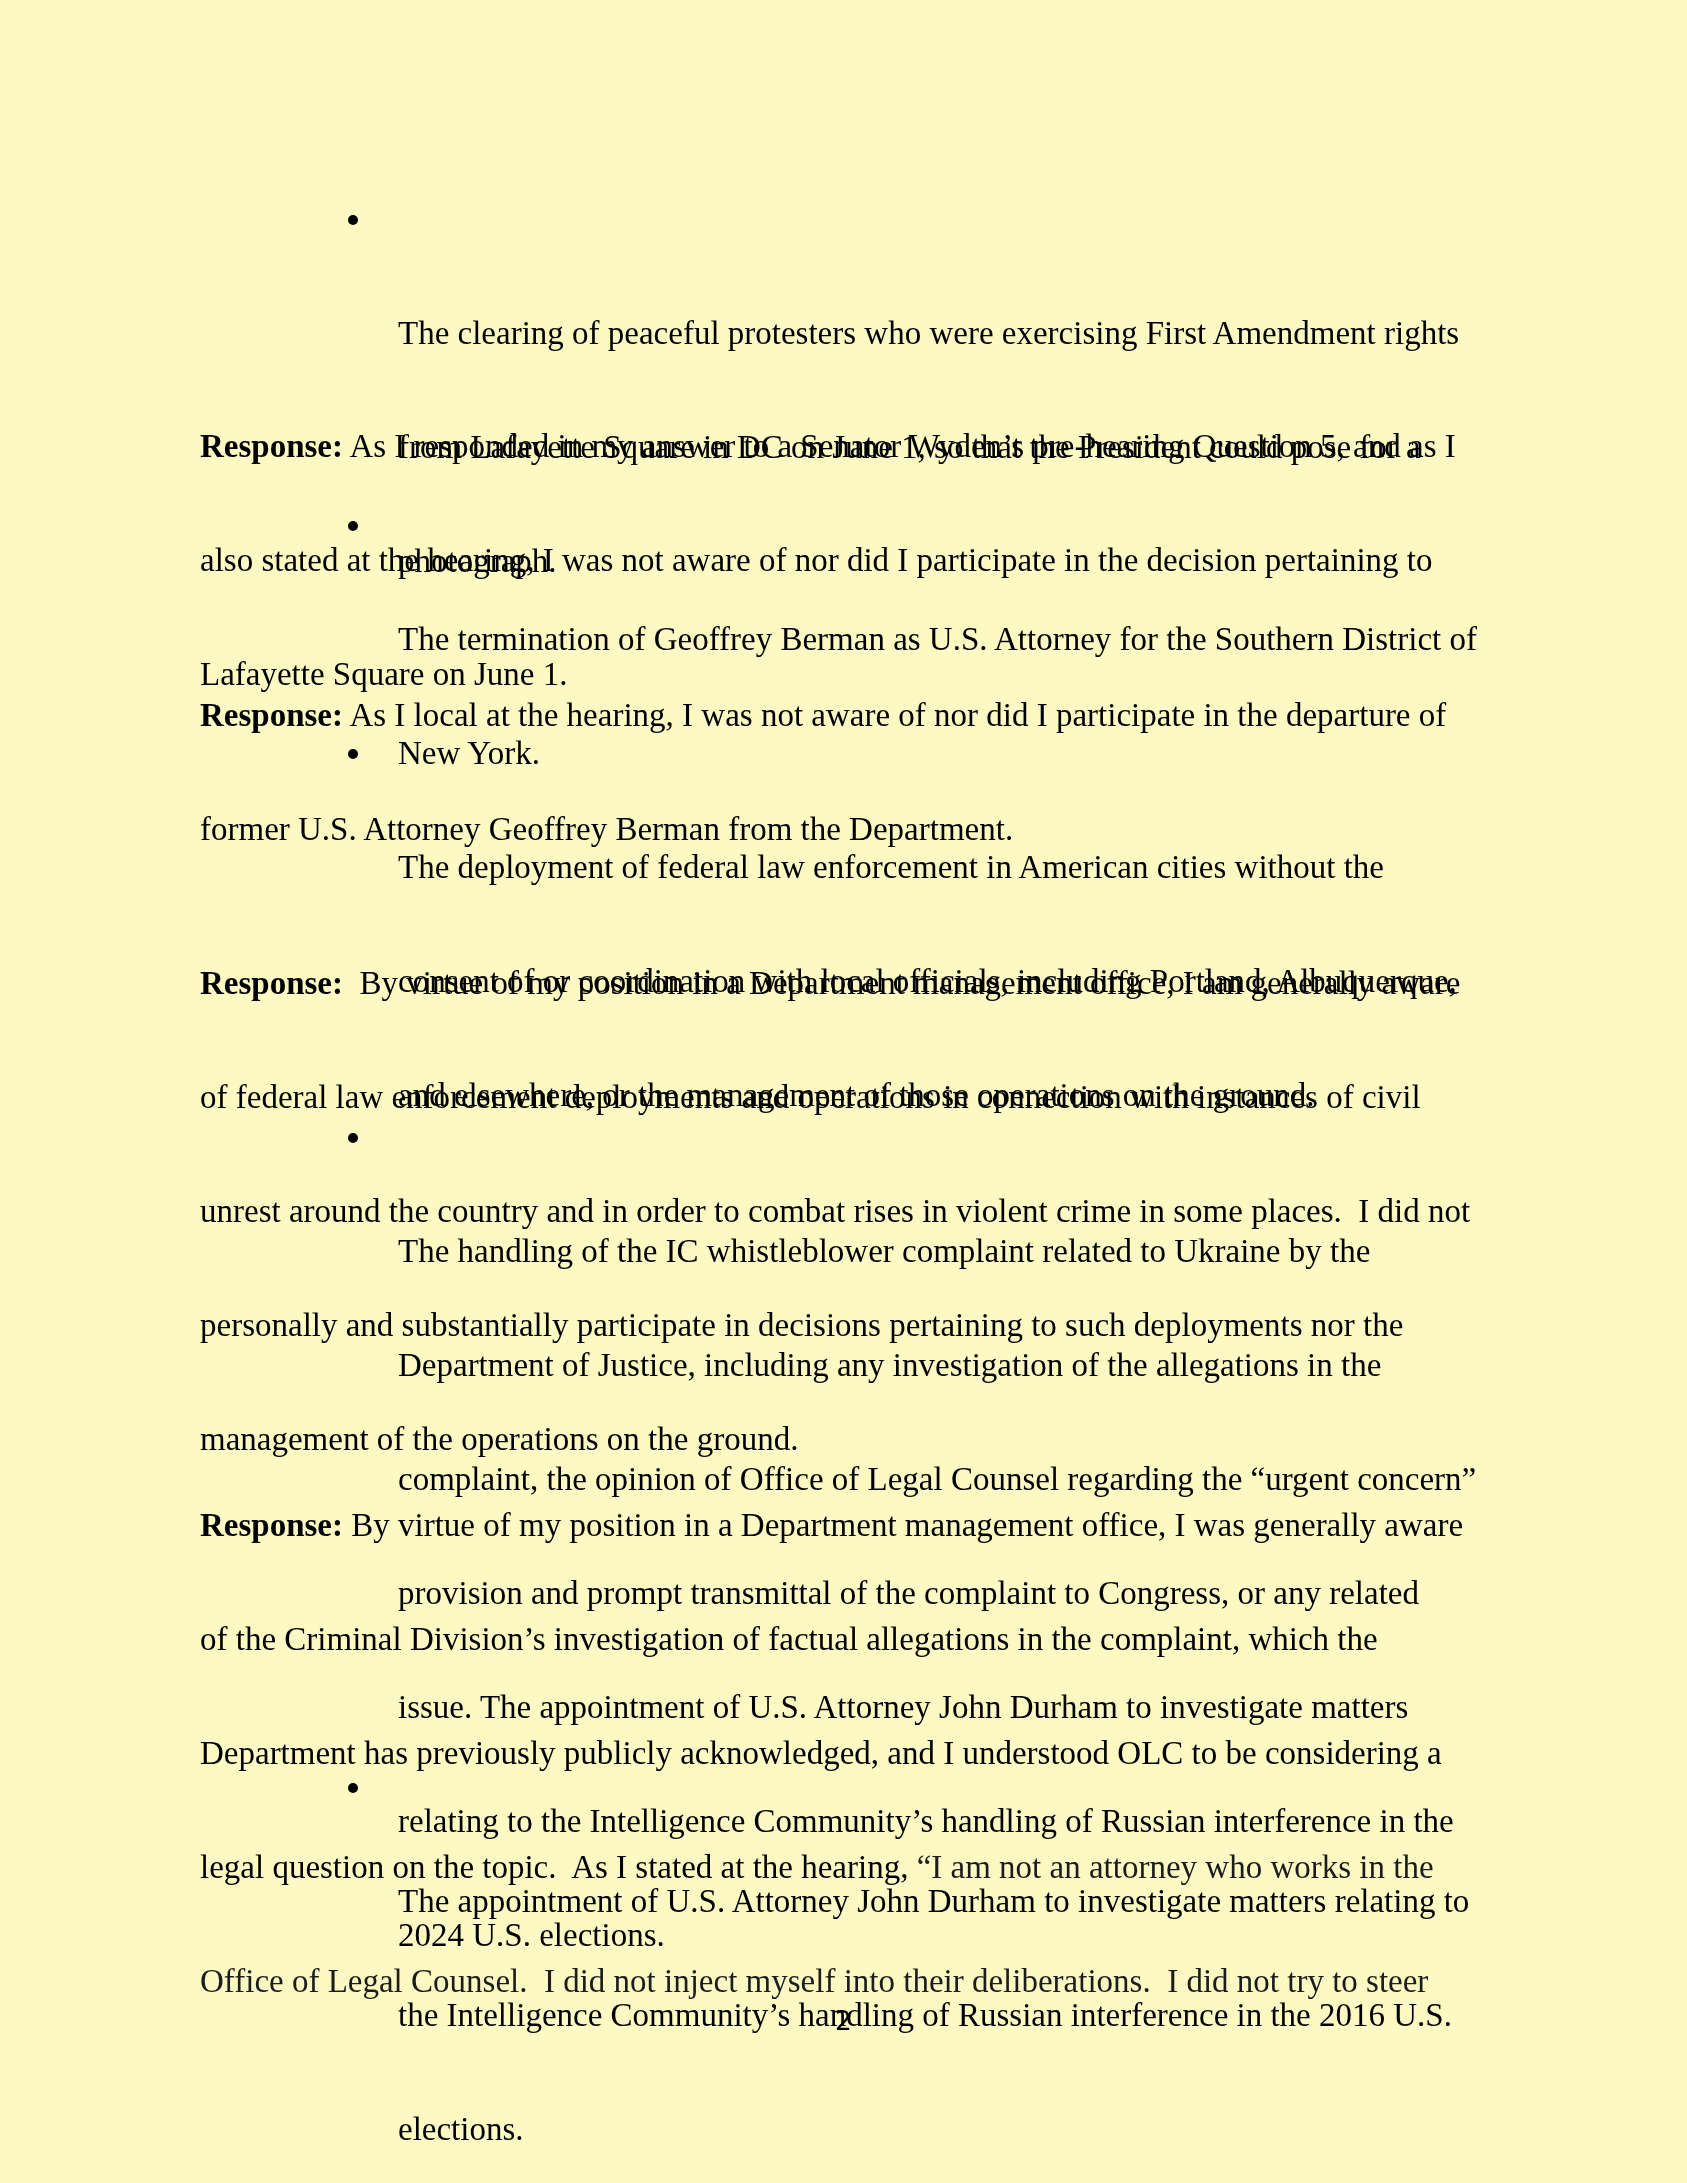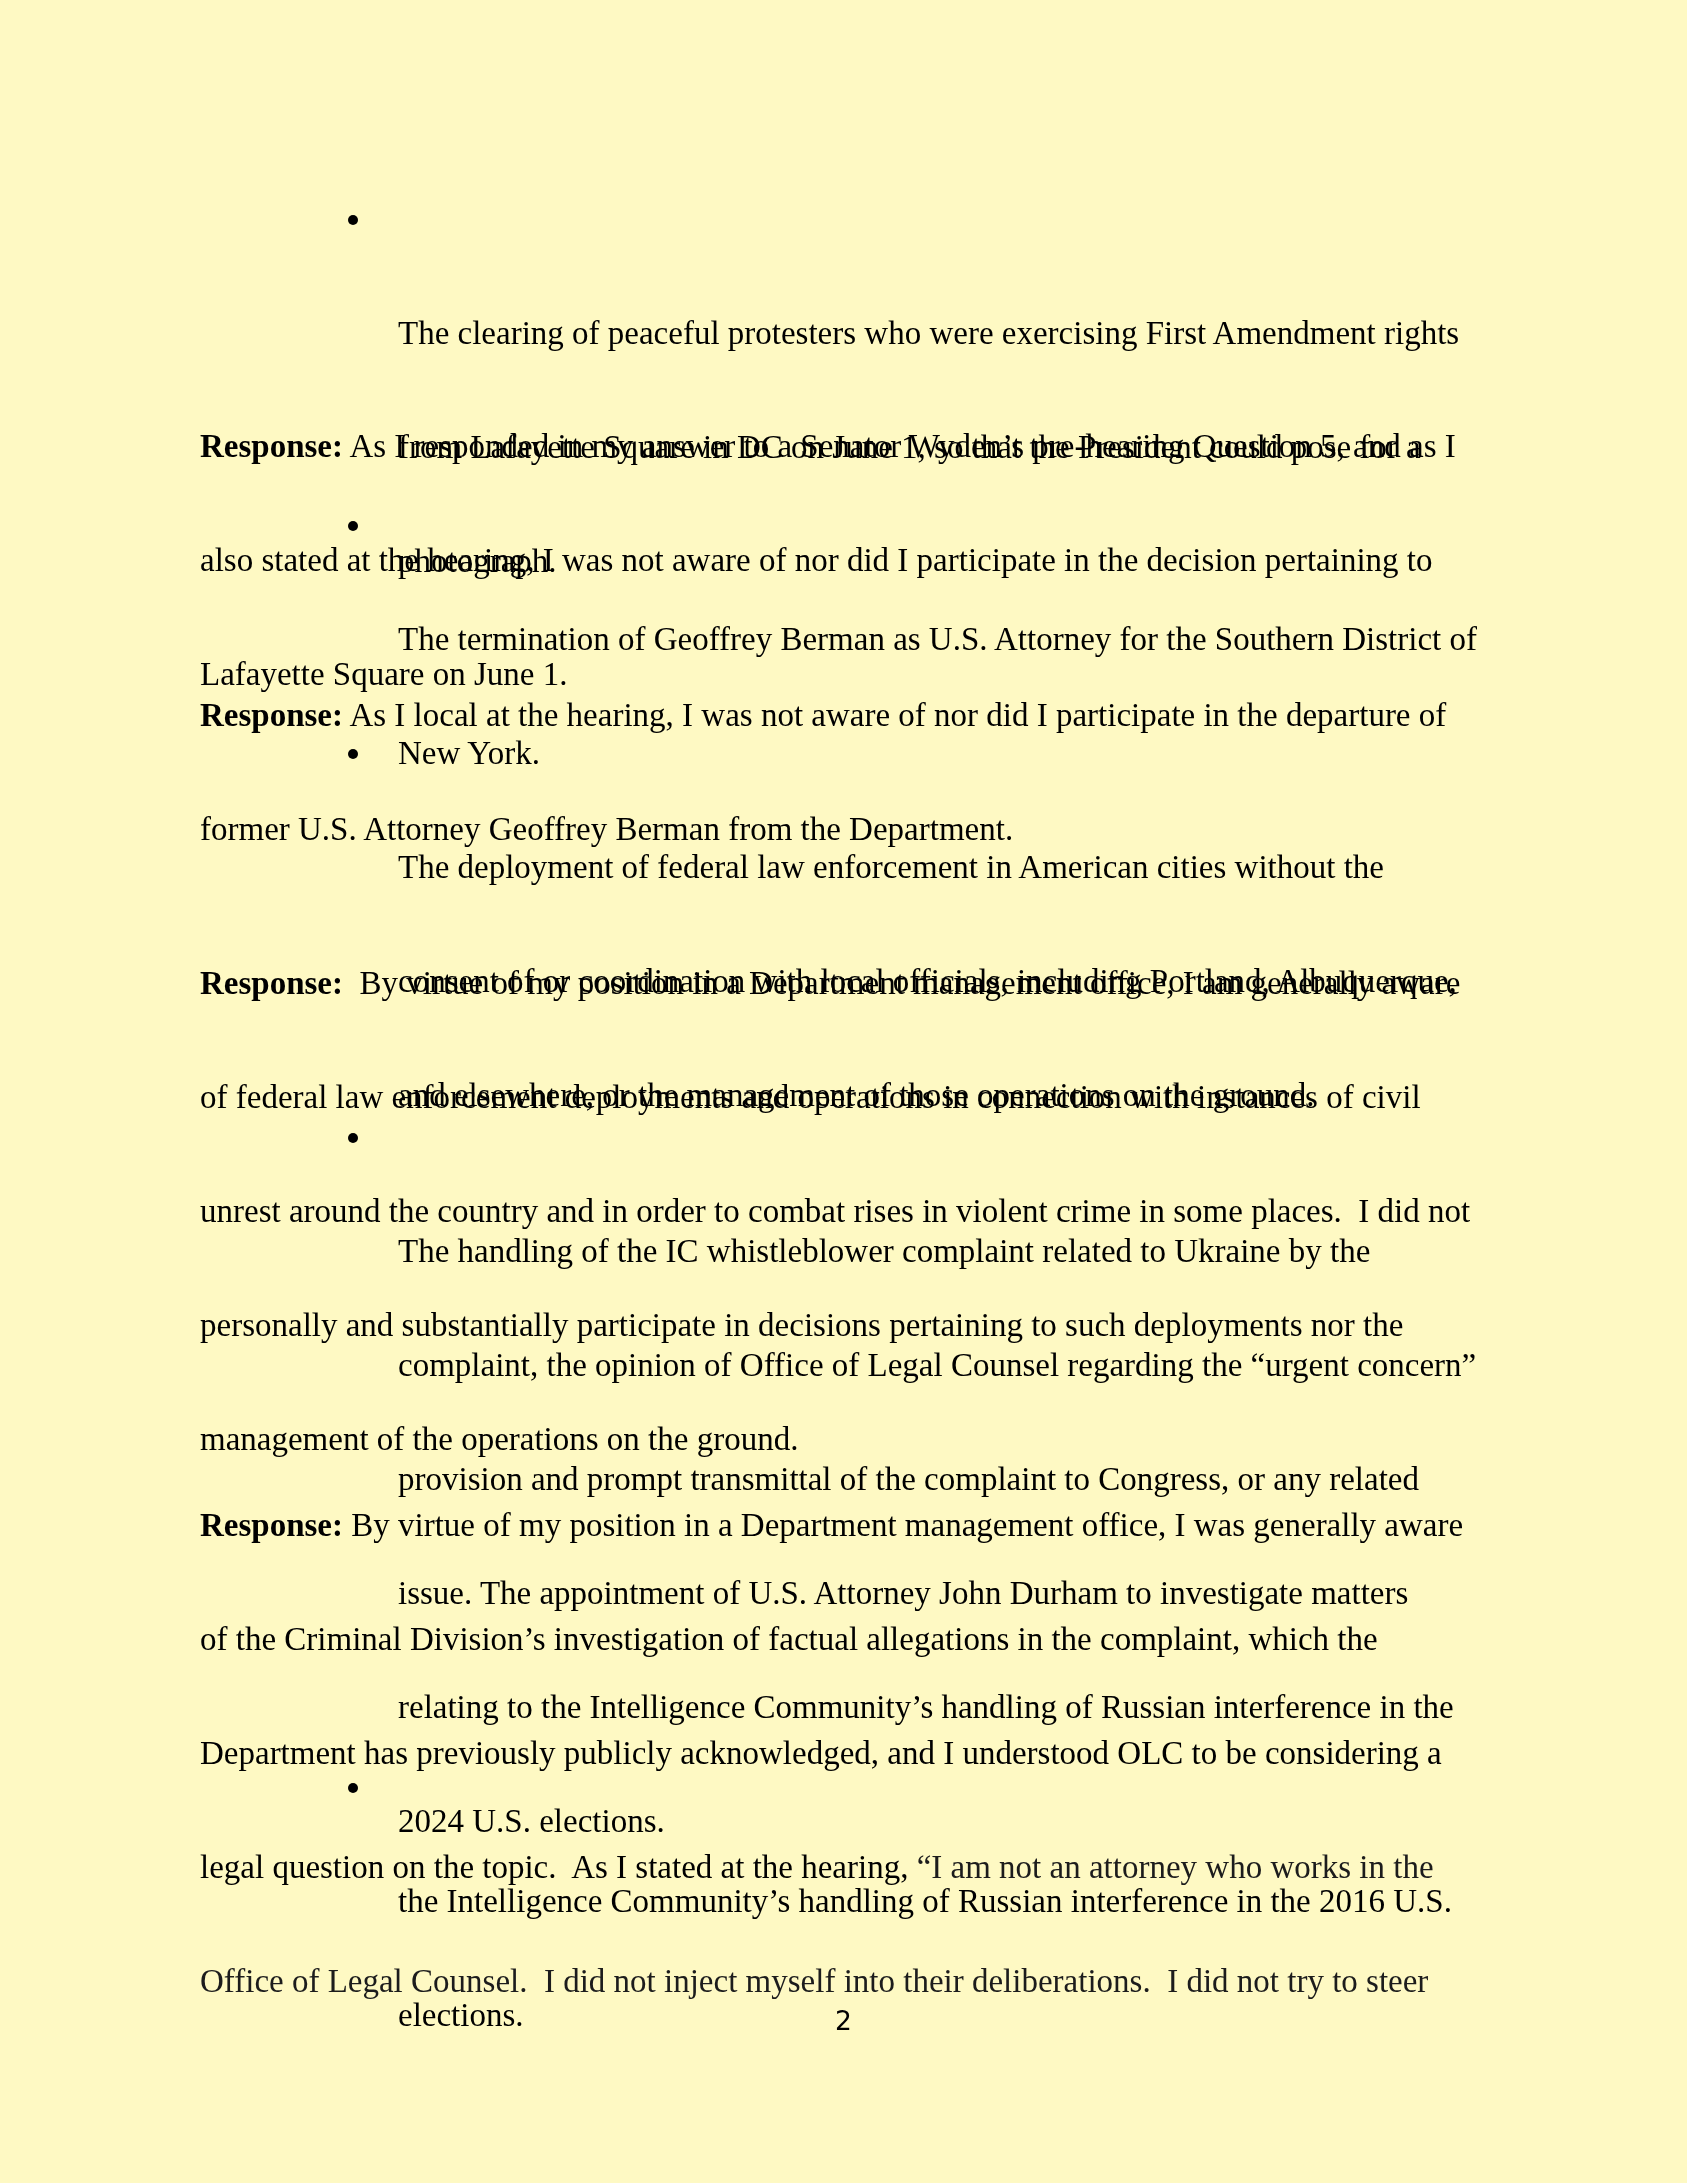--- a/index.html
+++ b/index.html
@@ -103,39 +103,41 @@
     <span class="line"><span class="resp-label">Response:</span><span>  By virtue of my position in a Department management office, I am generally aware</span></span>
     <span class="line">of federal law enforcement deployments and operations in connection with instances of civil</span>
     <span class="line">unrest around the country and in order to combat rises in violent crime in some places.  I did not</span>
     <span class="line">personally and substantially participate in decisions pertaining to such deployments nor the</span>
     <span class="line">management of the operations on the ground.</span>
   </div>
 
   <div class="block bullet-block" id="b4">
     <span class="bullet-dot"></span>
     <span class="line">The handling of the IC whistleblower complaint related to Ukraine by the</span>
+    <span class="line">Department of Justice, including any investigation of the allegations in the</span>
     <span class="line">complaint, the opinion of Office of Legal Counsel regarding the “urgent concern”</span>
     <span class="line">provision and prompt transmittal of the complaint to Congress, or any related</span>
     <span class="line">issue. The appointment of U.S. Attorney John Durham to investigate matters</span>
     <span class="line">relating to the Intelligence Community’s handling of Russian interference in the</span>
     <span class="line">2024 U.S. elections.</span>
   </div>
 
   <div class="block response-block" id="r4">
     <span class="line"><span class="resp-label">Response:</span><span> By virtue of my position in a Department management office, I was generally aware</span></span>
     <span class="line">of the Criminal Division’s investigation of factual allegations in the complaint, which the</span>
     <span class="line">Department has previously publicly acknowledged, and I understood OLC to be considering a</span>
     <span class="line"><span>legal question on the topic.  As I stated at the hearing, </span><span class="quote">“I am not an attorney who works in the</span></span>
     <span class="line quote">Office of Legal Counsel.  I did not inject myself into their deliberations.  I did not try to steer</span>
     
     
   </div>
 
   <div class="block bullet-block" id="b5">
     <span class="bullet-dot"></span>
+    <span class="line">The appointment of U.S. Attorney John Durham to investigate matters relating to</span>
     <span class="line">the Intelligence Community’s handling of Russian interference in the 2016 U.S.</span>
     <span class="line">elections.</span>
   </div>
 
   <div class="page-number">2</div>
 
 </div>
 
 
 </body></html>

